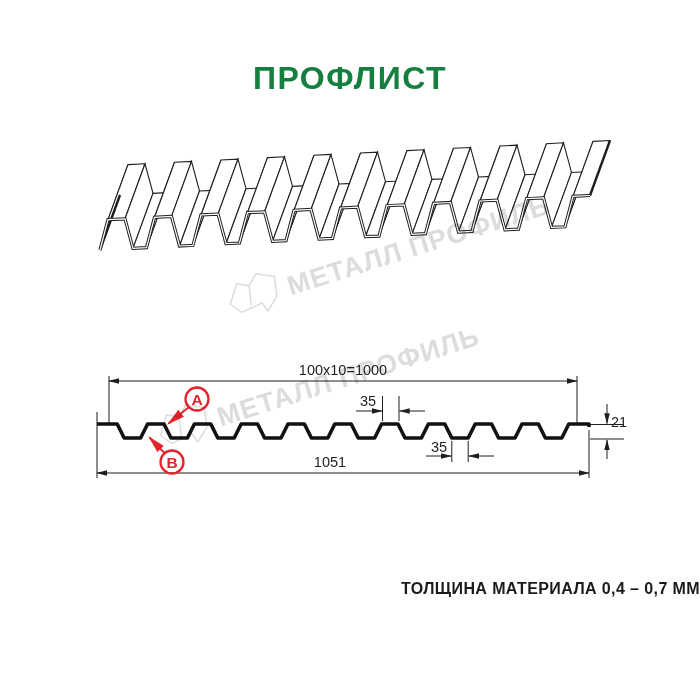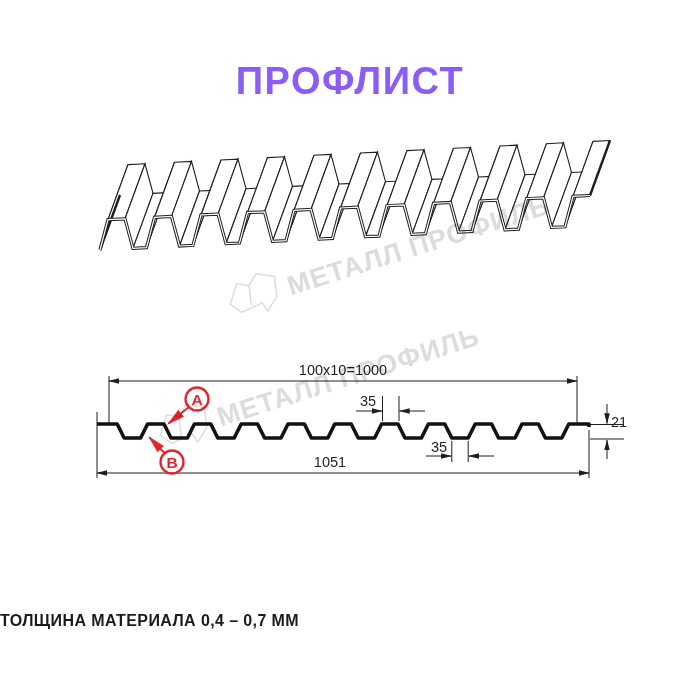--- a/index.html
+++ b/index.html
@@ -1,21 +1,21 @@
 <!DOCTYPE html>
 <html style="--accent: #e5232b; --line: #1f1f1f; --wm: #c7c7c7;"><head>
 <meta charset="utf-8">
 <style>
   html,body{margin:0;padding:0;background:#fff;}
   .page{position:relative;width:700px;height:700px;background:#fff;overflow:hidden;
         font-family:"Liberation Sans",sans-serif;color:#161616;}
   header{position:absolute;top:60px;left:0;width:100%;text-align:center;}
-  h1{margin:0;font-size:38px;font-weight:bold;letter-spacing:1.5px;color:#8b5cf6;}
+  h1{margin:0;font-size:32px;font-weight:bold;letter-spacing:1.5px;color:#15803d;}
   .subtitle{margin-top:7px;font-size:18px;font-weight:bold;letter-spacing:.5px;color:#1b1b1b;}
-  footer{position:absolute;top:612px;left:0;width:100%;text-align:left;
+  footer{position:absolute;top:580px;left:0;width:100%;text-align:right;
          font-size:16px;font-weight:bold;letter-spacing:.4px;color:#1b1b1b;}
   .art{position:absolute;left:0;top:0;width:700px;height:700px;}
   .thin{stroke:var(--line);stroke-width:1;fill:none;}
   .dimtxt{font-size:14.5px;fill:var(--line);}
   .red{stroke:var(--accent);fill:none;}
   .redtxt{fill:var(--accent);font-size:15.5px;font-weight:bold;}
   #mA path{fill:var(--line);} #mR path{fill:var(--accent);}
   .wm{position:absolute;display:flex;align-items:center;gap:7px;white-space:nowrap;
       color:var(--wm);font-weight:bold;font-size:27px;letter-spacing:1px;
       opacity:.62;mix-blend-mode:multiply;transform:rotate(-17.6deg);

